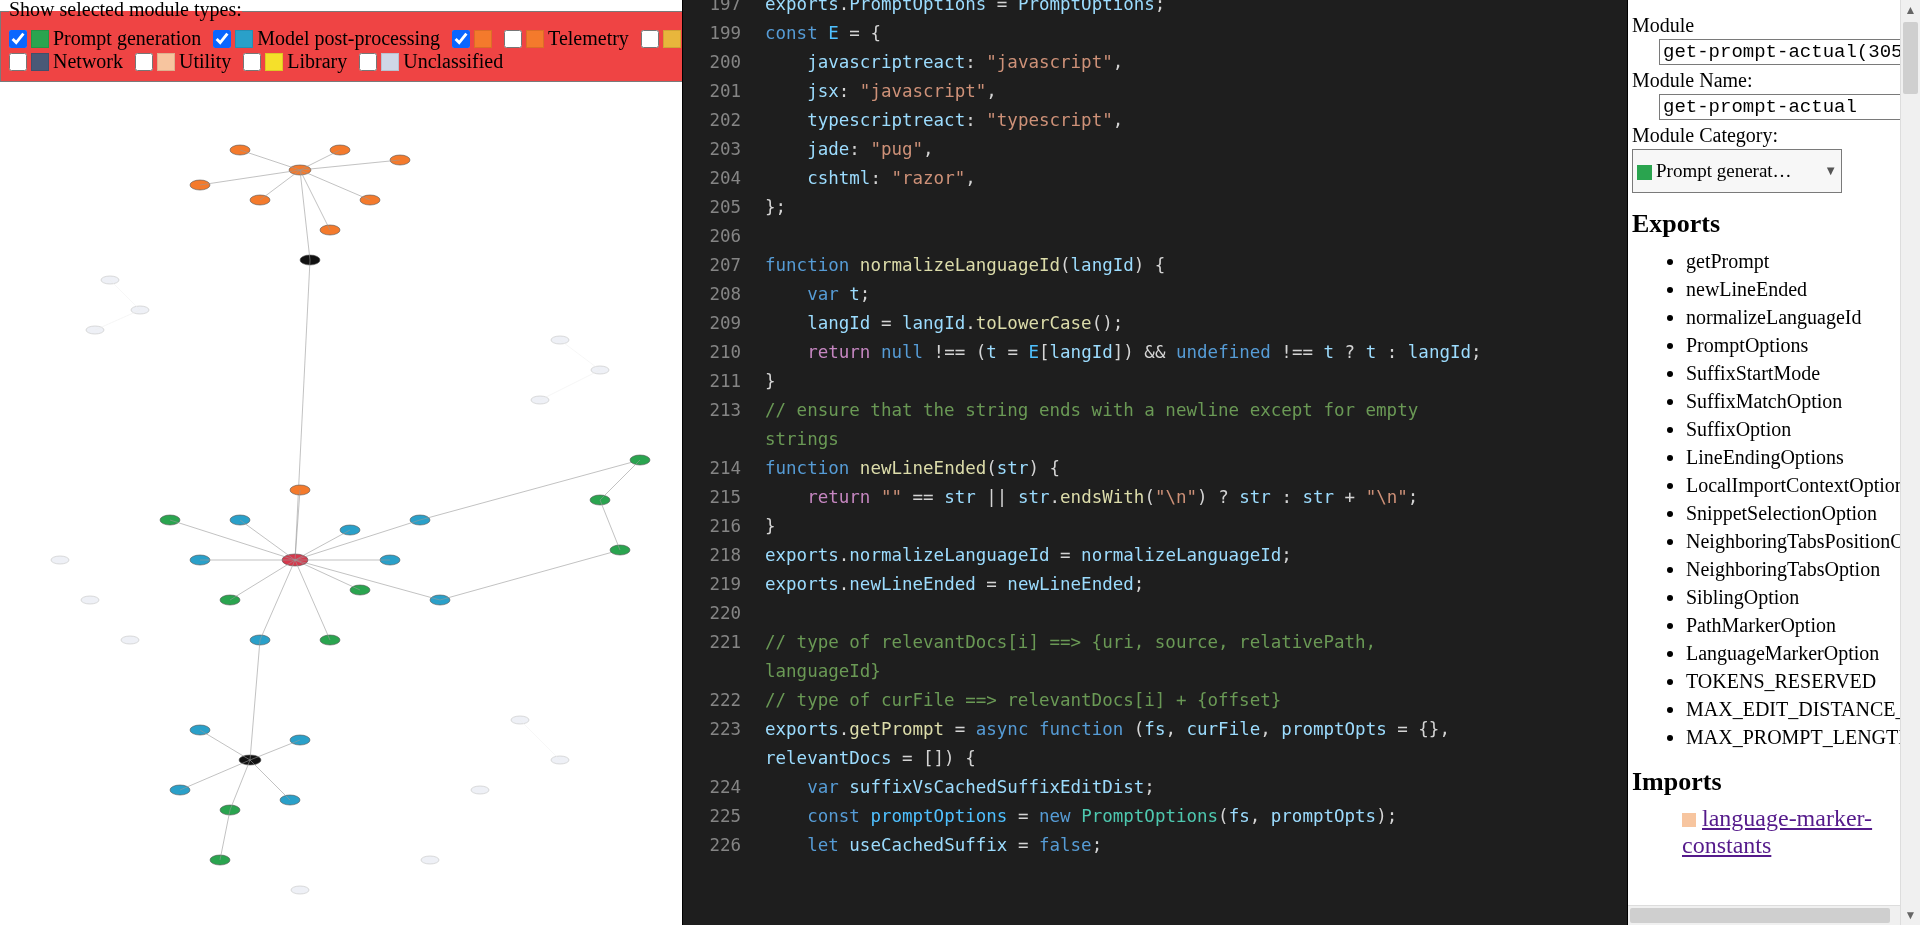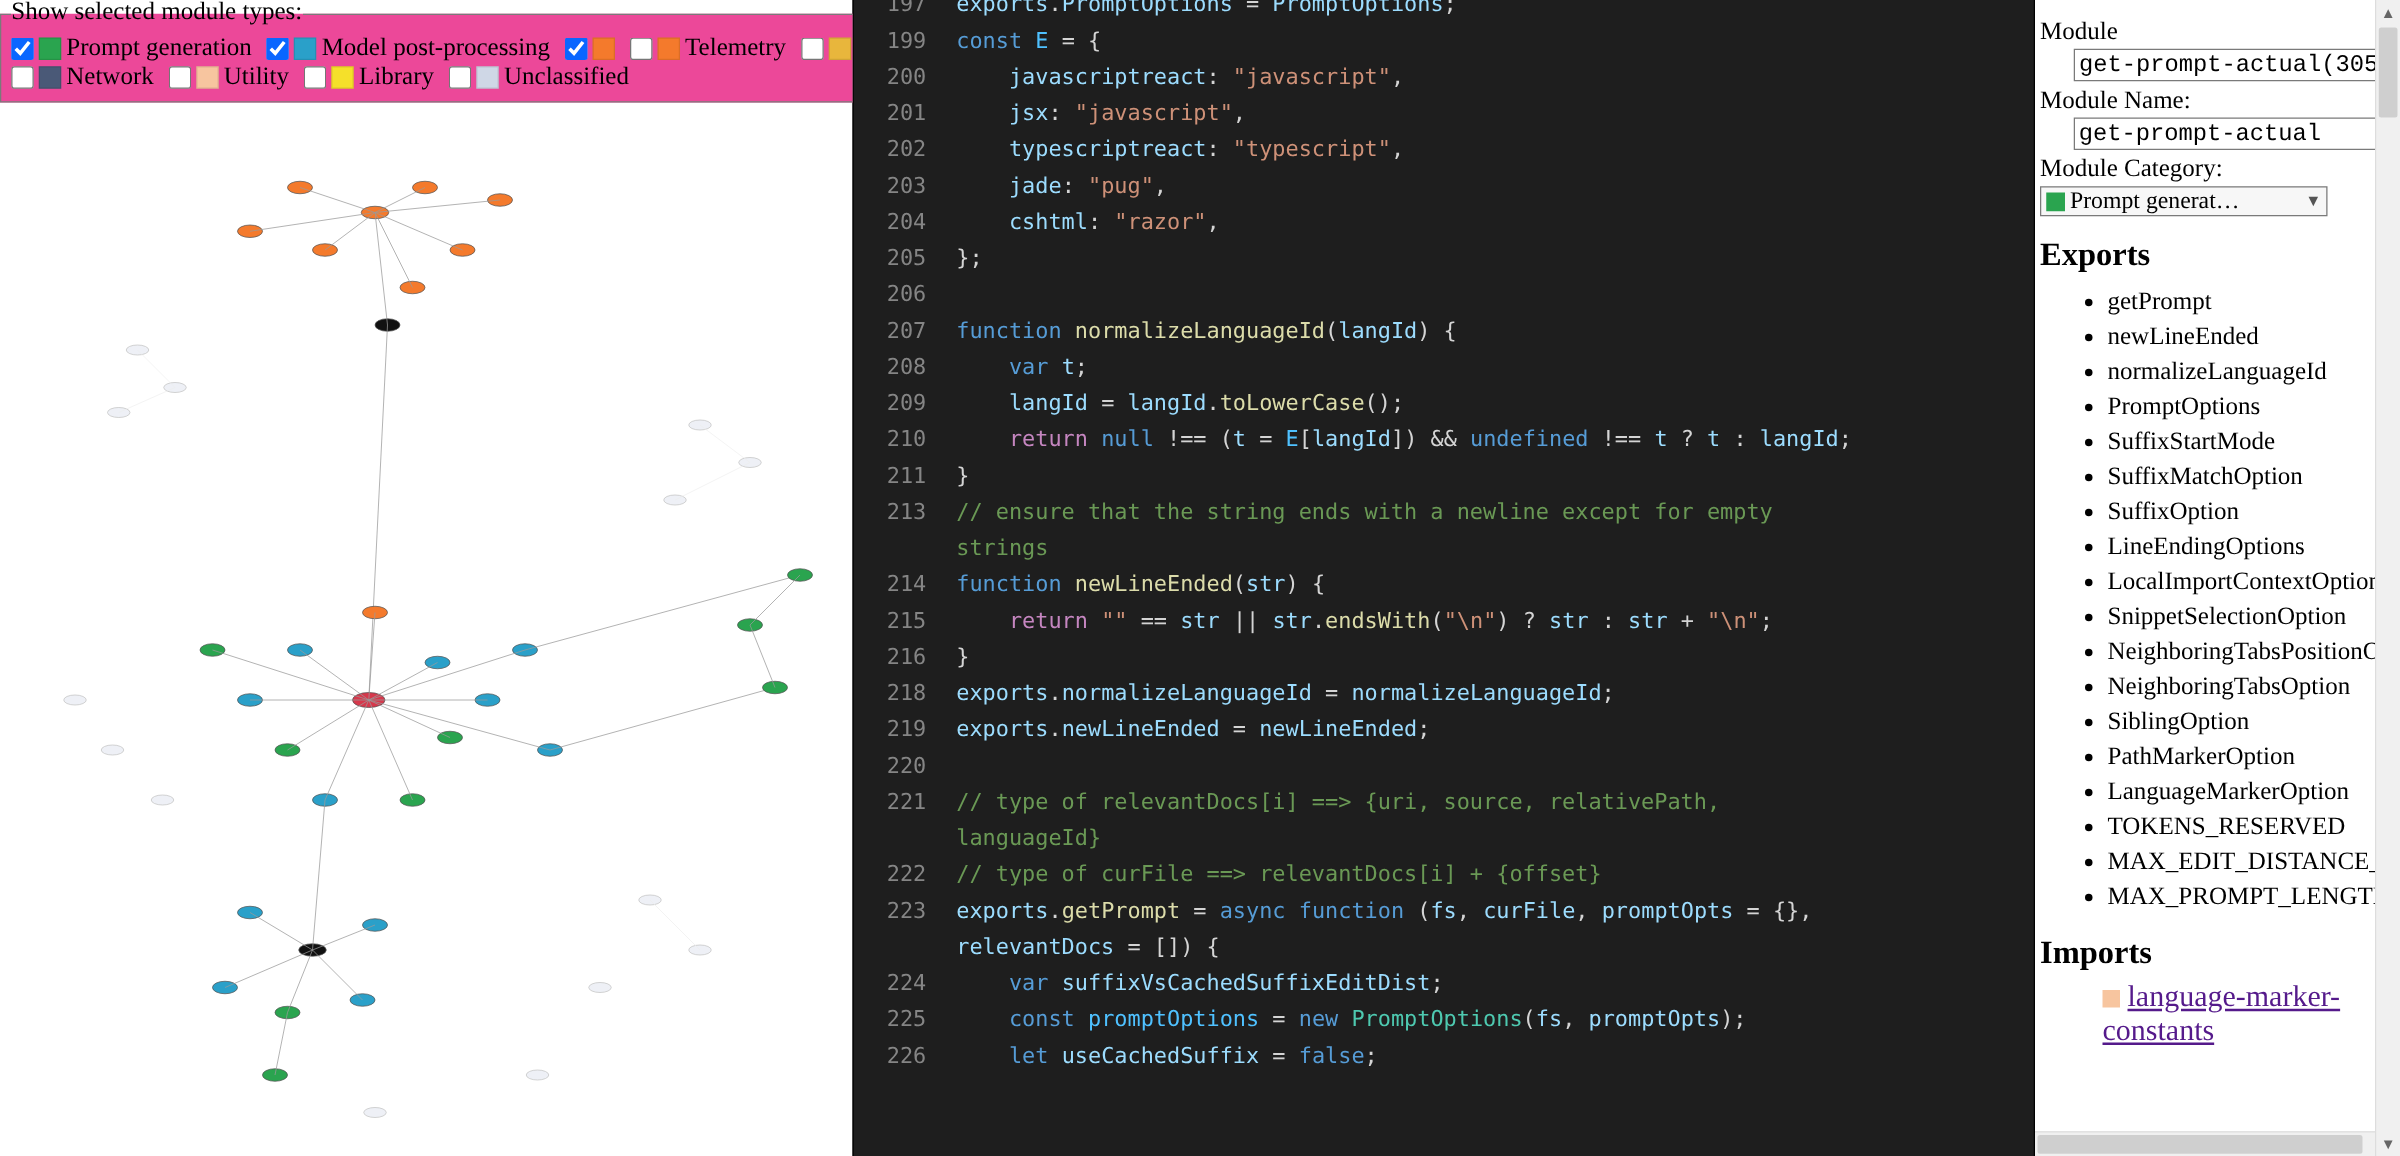--- a/index.html
+++ b/index.html
@@ -1,19 +1,19 @@
 <!DOCTYPE html>
 <html><head>
 <meta charset="utf-8">
 <style>
   * { box-sizing: border-box; margin: 0; padding: 0; }
   html, body { width: 1920px; height: 925px; font-family: "Times New Roman", serif; font-size: 20px; overflow: hidden; background: #fff; color: #000; }
   .root { display: flex; width: 100%; height: 100%; }
   .left-panel { width: 682px; height: 100%; position: relative; background: #fff; overflow: hidden; }
-  .legend-box { position: absolute; top: 0; left: 0; width: 802px; border: 1px solid #7a7a7a; padding: 2px 8px 8px 8px; background: #ec4899; z-index: 10; }
+  .legend-box { position: absolute; top: 0; left: 0; width: 802px; border: 1px solid #7a7a7a; padding: 2px 8px 8px 8px; background: #ef4444; z-index: 10; }
   .legend-title { position: relative; top: -2px; font-size: 20px; }
   .legend-body { display: flex; flex-wrap: wrap; gap: 0 6px; align-items: center; margin-top: 2px; }
   .legend-item { display: inline-flex; align-items: center; gap: 4px; margin-right: 6px; }
   .legend-item input[type=checkbox] { width: 18px; height: 18px; accent-color: #0a66ff; }
   .swatch { display:inline-block; width:18px; height:18px; border:1px solid rgba(0,0,0,.1); }
   .graph-area { position: absolute; top: 0; left: 0; width:100%; height:100%; }
   .graph-area svg { width:100%; height:100%; }
   .node { stroke:#555; stroke-width:0.6; }
   .edge { stroke:#999; stroke-width:0.6; fill:none; }
   .edge-light { stroke:#ccc; stroke-width:0.5; fill:none; }
@@ -31,21 +31,21 @@
   .tok-const { color:#4fc1ff; }
   .tok-cls { color:#4ec9b0; }
   .tok-cmt { color:#6a9955; }
   .tok-pl { color:#d4d4d4; }
   .wrapped .gutter { color:transparent; }
 
   .right-panel { flex:1; height:100%; background:#fff; position:relative; overflow:hidden; }
   .right-scroll { position:absolute; top:0; left:0; right:20px; bottom:0; overflow:hidden; padding:2px 4px 2px 4px; }
   .rp-label { font-size:20px; display:block; margin-top:12px; }
   .rp-input { width: 285px; font-family:Liberation Mono, monospace; font-size:19px; padding:1px 3px; border:1px solid #7a7a7a; margin-top:2px;margin-left:27px; }
-  .rp-select { width: 230px; font-family:"Times New Roman",serif; font-size:19px; padding:0 4px; border:1px solid #7a7a7a; margin-top:2px; display:flex; align-items:center; justify-content:space-between; background:#f7f7f7; }
+  .rp-select { width: 210px; font-family:"Times New Roman",serif; font-size:19px; padding:10px 4px; border:1px solid #7a7a7a; margin-top:2px; display:flex; align-items:center; justify-content:space-between; background:#f7f7f7; }
   .rp-select .sw { display:inline-block; width:15px; height:15px; margin-right:4px; vertical-align:middle; }
   .rp-h2 { font-size:26px; font-weight:bold; margin-top:16px; margin-bottom:8px; }
   .rp-ul { list-style: disc; padding-left: 54px; font-size:20px; }
   .rp-ul li { margin:0; line-height:28px; white-space:nowrap; }
   .rp-ul-sq { list-style: none; padding-left: 50px; font-size:24px; }
   .rp-ul-sq li::before { content:""; display:inline-block; width:14px; height:14px; background:#f7c59f; margin-right:6px; vertical-align:middle; }
   .rp-ul-sq a { color:#551a8b; text-decoration:underline; }
   .vscroll { position:absolute; top:0; right:0; width:20px; height:100%; background:#f0f0f0; border-left:1px solid #ddd; }
   .vscroll .up, .vscroll .down { height:20px; text-align:center; font-size:12px; color:#666; line-height:20px; user-select:none; cursor:pointer; }
   .vscroll .thumb { position:absolute; left:2px; right:2px; top:22px; height:72px; background:#cfcfcf; border-radius:2px; }

